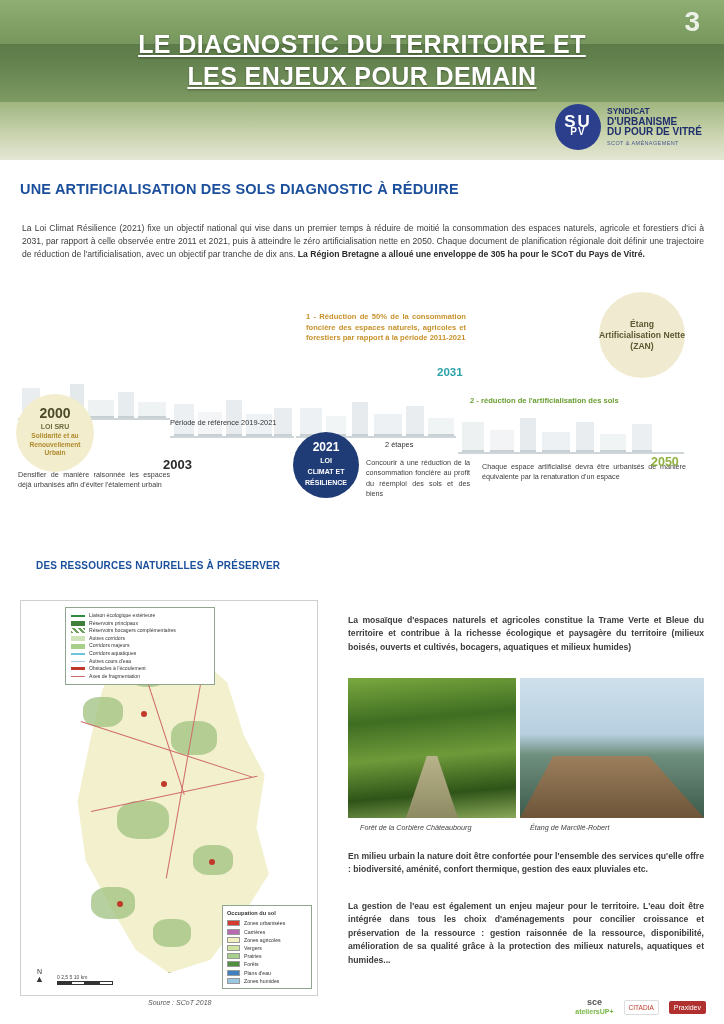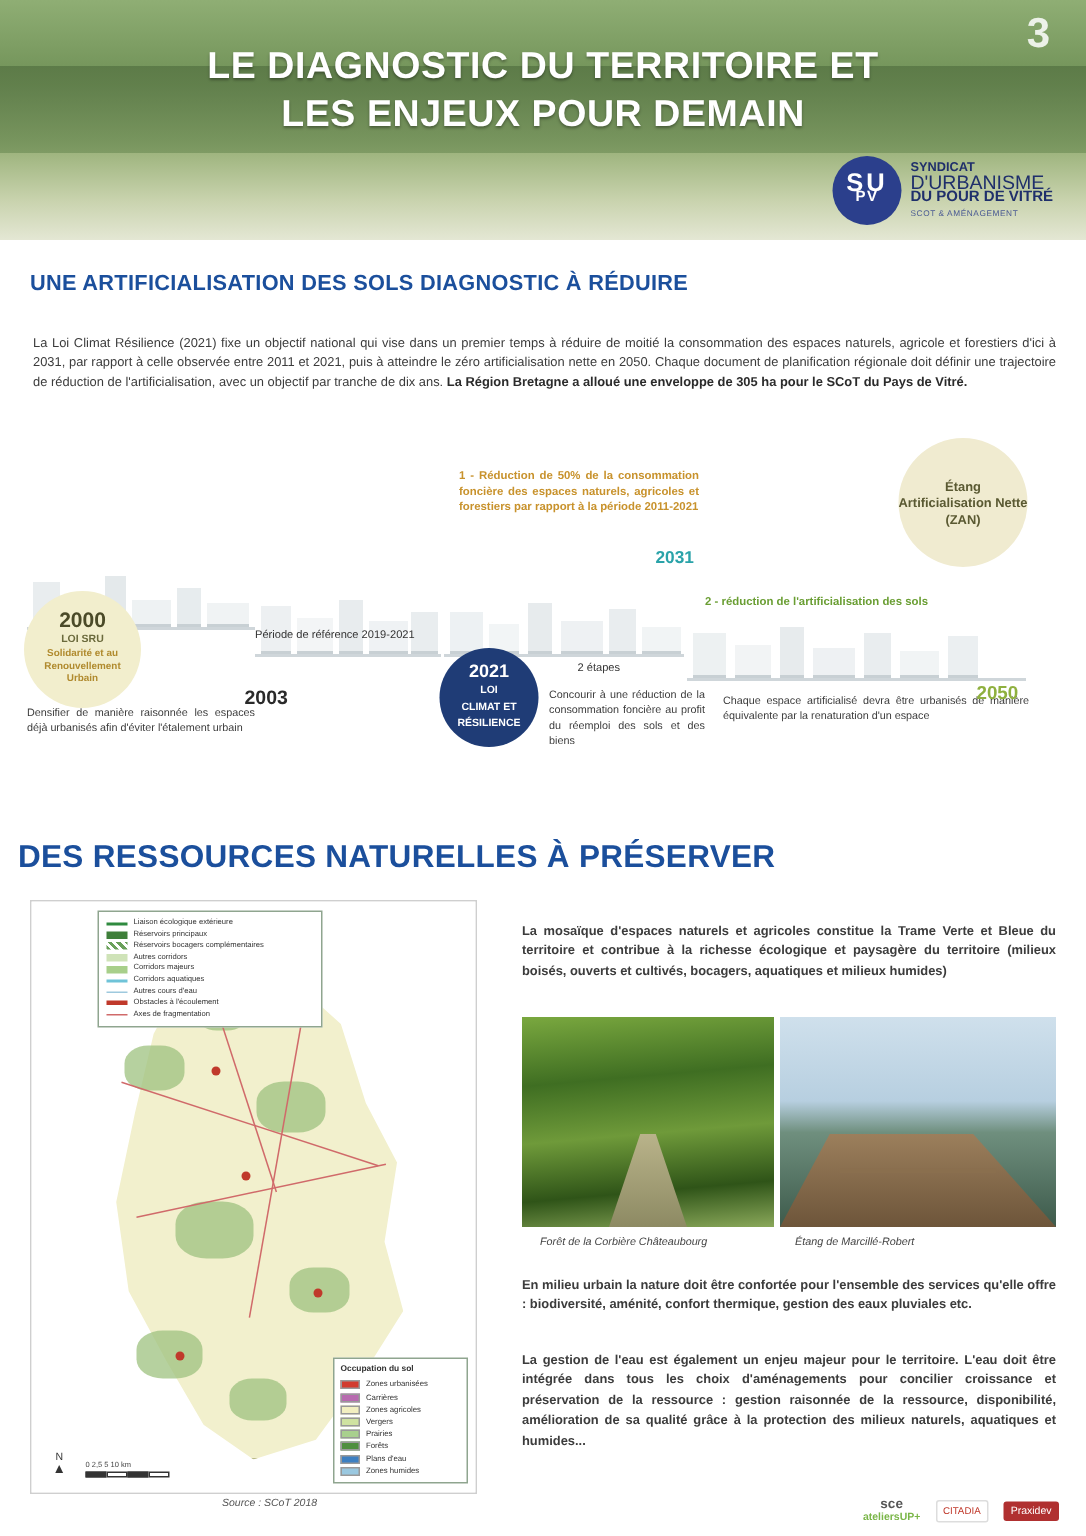--- a/index.html
+++ b/index.html
@@ -38,20 +38,21 @@
     position: absolute;
     top: 28px; left: 0; width: 724px;
     text-align: center;
     color: #ffffff;
     font-weight: bold;
     font-size: 25px;
     line-height: 32px;
     letter-spacing: .4px;
     text-shadow: 0 1px 2px rgba(0,0,0,.35);
     z-index: 4;
+    text-decoration: underline;
   }
   .page-number {
     position: absolute;
     top: 6px; right: 24px;
     color: rgba(255,255,255,.85);
     font-size: 28px;
     font-weight: bold;
     z-index: 5;
   }
   .logo {
@@ -63,33 +64,33 @@
   .logo-mark {
     width: 46px; height: 46px; border-radius: 50%;
     background: #2b3f8c;
     color: #fff; font-weight: bold; font-size: 10px;
     display: flex; align-items: center; justify-content: center;
     letter-spacing: 1px;
     flex-direction: column; line-height: 10px;
   }
   .logo-mark .s1 { font-size: 17px; letter-spacing: 2px; }
   .logo-text { color: #1f2f6b; font-size: 8.5px; line-height: 10.5px; font-weight: bold; }
-  .logo-text .l2 { font-size: 13px; font-weight: normal; }
+  .logo-text .l2 { font-size: 10px; font-weight: bold; }
   .logo-text .l3 { font-size: 10px; }
   .logo-text .l4 { font-size: 5.5px; font-weight: normal; letter-spacing: .4px; color:#4a5a93; }
 
   
   .section-title {
     color: #1b4f9c;
     font-weight: bold;
     font-size: 14.5px;
     letter-spacing: .2px;
   }
   .s1-title { position: absolute; top: 181px; left: 20px; }
-  .s2-title { position: absolute; top: 560px; left: 12px; font-size: 21px; }
+  .s2-title { position: absolute; top: 560px; left: 36px; font-size: 10px; }
 
   .body-text {
     position: absolute;
     top: 222px; left: 22px; width: 682px;
     font-size: 8.6px;
     line-height: 13.2px;
     text-align: justify;
     color: #3c3c3c;
   }
   .body-text b { color: #2b2b2b; }

